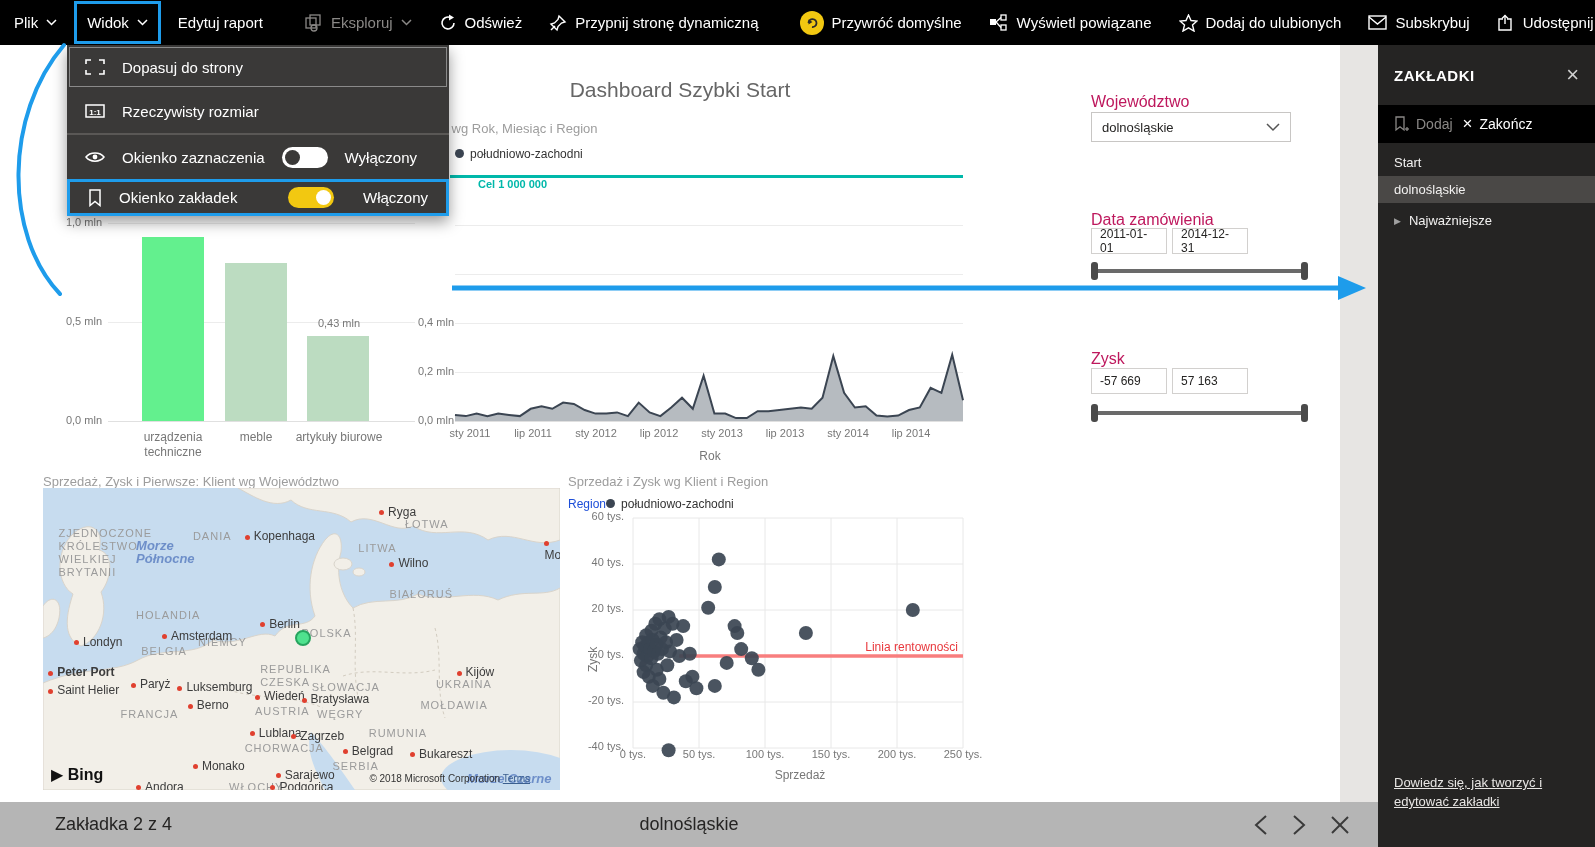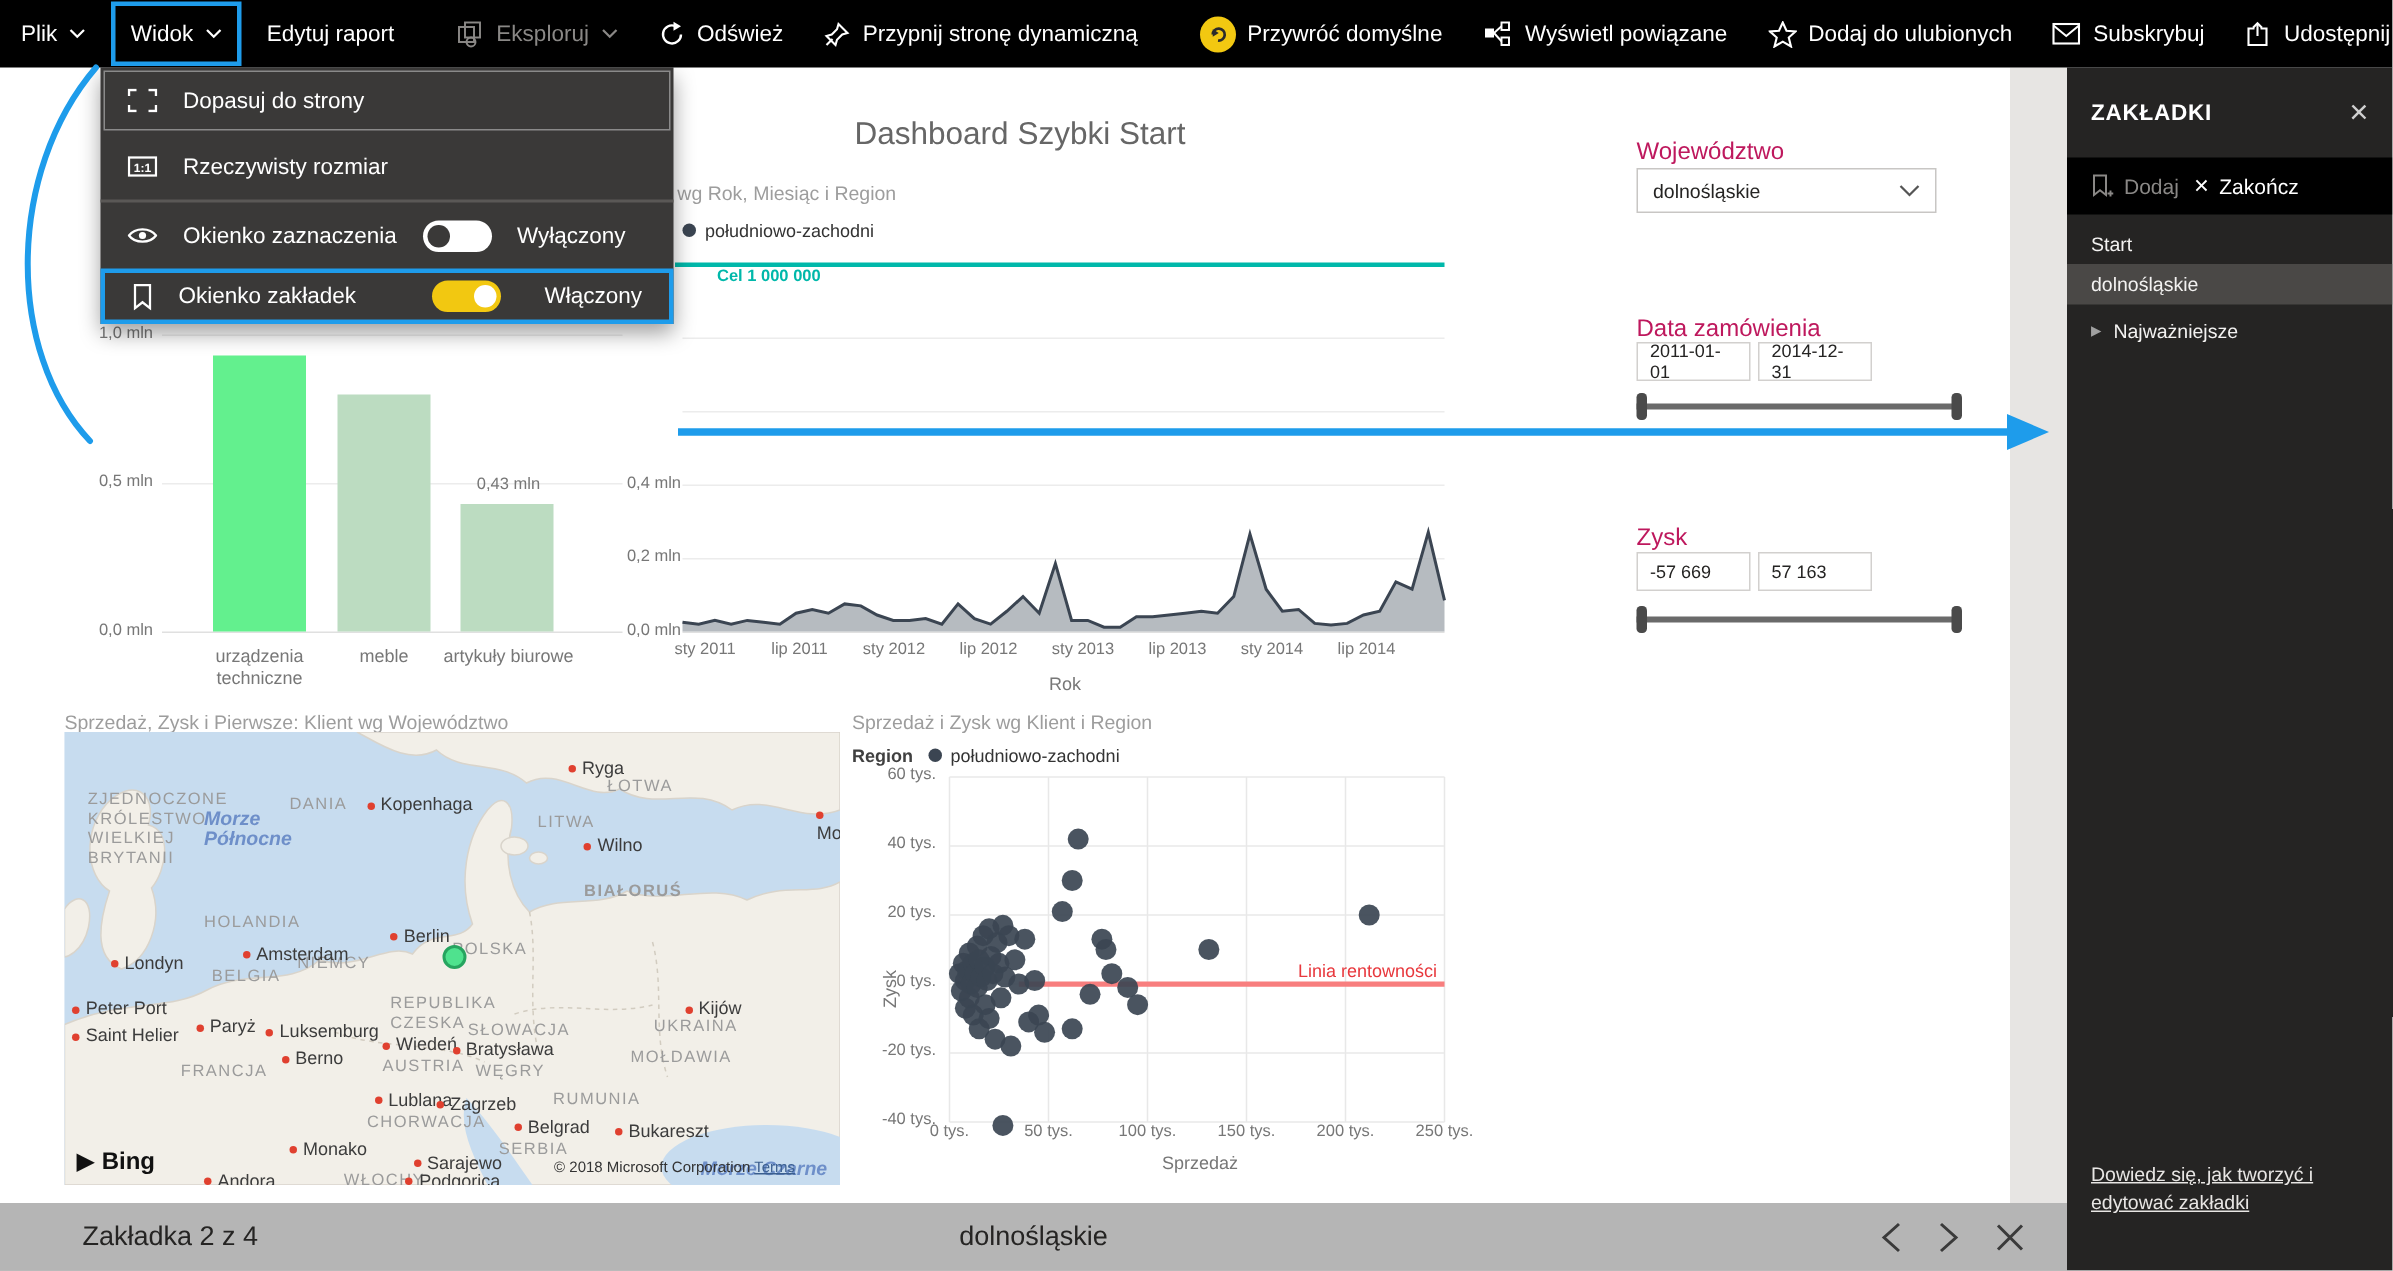--- a/index.html
+++ b/index.html
@@ -148,21 +148,21 @@
         <span class="ml sea" style="left: 18%; top: 17%;">Morze
 Północne</span>
         <span class="ml sea" style="left: 82%; top: 94%;">Morze Czarne</span>
         <span class="ml country" style="left: 3%; top: 13%;">ZJEDNOCZONE
 KRÓLESTWO
 WIELKIEJ
 BRYTANII</span>
         <span class="ml country" style="left: 29%; top: 14%;">DANIA</span>
         <span class="ml country" style="left: 70%; top: 10%;">ŁOTWA</span>
         <span class="ml country" style="left: 61%; top: 18%;">LITWA</span>
-        <span class="ml country" style="left: 67%; top: 33%; font-weight: bold;">BIAŁORUŚ</span>
+        <span class="ml country" style="left: 67%; top: 33%;">BIAŁORUŚ</span>
         <span class="ml country" style="left: 18%; top: 40%;">HOLANDIA</span>
         <span class="ml country" style="left: 50%; top: 46%;">POLSKA</span>
         <span class="ml country" style="left: 19%; top: 52%;">BELGIA</span>
         <span class="ml country" style="left: 30%; top: 49%;">NIEMCY</span>
         <span class="ml country" style="left: 42%; top: 58%;">REPUBLIKA
 CZESKA</span>
         <span class="ml country" style="left: 52%; top: 64%;">SŁOWACJA</span>
         <span class="ml country" style="left: 41%; top: 72%;">AUSTRIA</span>
         <span class="ml country" style="left: 53%; top: 73%;">WĘGRY</span>
         <span class="ml country" style="left: 73%; top: 70%;">MOŁDAWIA</span>
@@ -172,21 +172,21 @@
         <span class="ml country" style="left: 39%; top: 84%;">CHORWACJA</span>
         <span class="ml country" style="left: 56%; top: 90%;">SERBIA</span>
         <span class="ml country" style="left: 36%; top: 97%;">WŁOCHY</span>
         <span class="ml city" style="left: 39%; top: 14%;"><span class="cdot"></span>Kopenhaga</span>
         <span class="ml city" style="left: 65%; top: 6%;"><span class="cdot"></span>Ryga</span>
         <span class="ml city" style="left: 67%; top: 23%;"><span class="cdot"></span>Wilno</span>
         <span class="ml city" style="left: 97%; top: 16%;"><span class="cdot"></span>Mo</span>
         <span class="ml city" style="left: 42%; top: 43%;"><span class="cdot"></span>Berlin</span>
         <span class="ml city" style="left: 23%; top: 47%;"><span class="cdot"></span>Amsterdam</span>
         <span class="ml city" style="left: 6%; top: 49%;"><span class="cdot"></span>Londyn</span>
-        <span class="ml city" style="left: 1%; top: 59%;"><span class="cdot"></span>Peter Port</span>
+        <span class="ml city" style="left: 1%; top: 59%; font-weight: bold;"><span class="cdot"></span>Peter Port</span>
         <span class="ml city" style="left: 1%; top: 65%;"><span class="cdot"></span>Saint Helier</span>
         <span class="ml city" style="left: 17%; top: 63%;"><span class="cdot"></span>Paryż</span>
         <span class="ml city" style="left: 26%; top: 64%;"><span class="cdot"></span>Luksemburg</span>
         <span class="ml city" style="left: 41%; top: 67%;"><span class="cdot"></span>Wiedeń</span>
         <span class="ml city" style="left: 50%; top: 68%;"><span class="cdot"></span>Bratysława</span>
         <span class="ml city" style="left: 28%; top: 70%;"><span class="cdot"></span>Berno</span>
         <span class="ml city" style="left: 80%; top: 59%;"><span class="cdot"></span>Kijów</span>
         <span class="ml city" style="left: 40%; top: 79%;"><span class="cdot"></span>Lublana</span>
         <span class="ml city" style="left: 48%; top: 80%;"><span class="cdot"></span>Zagrzeb</span>
         <span class="ml city" style="left: 58%; top: 85%;"><span class="cdot"></span>Belgrad</span>
@@ -197,21 +197,21 @@
         <span class="ml city" style="left: 18%; top: 97%;"><span class="cdot"></span>Andora</span>
       </div>
     <div class="gmarker"></div>
     <div class="bing">▶ <span>Bing</span></div>
     <div class="attrib"><span>© 2018 Microsoft Corporation</span> <span class="terms">Terms</span></div>
   </div>
 
   <div>
     <div class="chart-title" style="left:568px;top:474px;">Sprzedaż i Zysk wg Klient i Region</div>
     <div class="abs" style="left:568px;top:497px;font-size:12px;color:#333;">
-      <span style="color:#404040;margin-right:10px;font-weight:bold;">Region</span><span class="legend-dot"></span><span>południowo-zachodni</span>
+      <span style="color:#1d4ed8;">Region</span><span class="legend-dot"></span><span>południowo-zachodni</span>
     </div>
     <svg id="scatter-svg" class="abs" style="left:628px;top:513px;" width="345" height="245">
         <line x1="5" y1="5" x2="5" y2="235" stroke="#E8E8E8"></line>
         <line x1="71" y1="5" x2="71" y2="235" stroke="#E8E8E8"></line>
         <line x1="137" y1="5" x2="137" y2="235" stroke="#E8E8E8"></line>
         <line x1="203" y1="5" x2="203" y2="235" stroke="#E8E8E8"></line>
         <line x1="269" y1="5" x2="269" y2="235" stroke="#E8E8E8"></line>
         <line x1="335" y1="5" x2="335" y2="235" stroke="#E8E8E8"></line>
         <line x1="5" y1="5" x2="335" y2="5" stroke="#E8E8E8"></line>
         <line x1="5" y1="51" x2="335" y2="51" stroke="#E8E8E8"></line>

